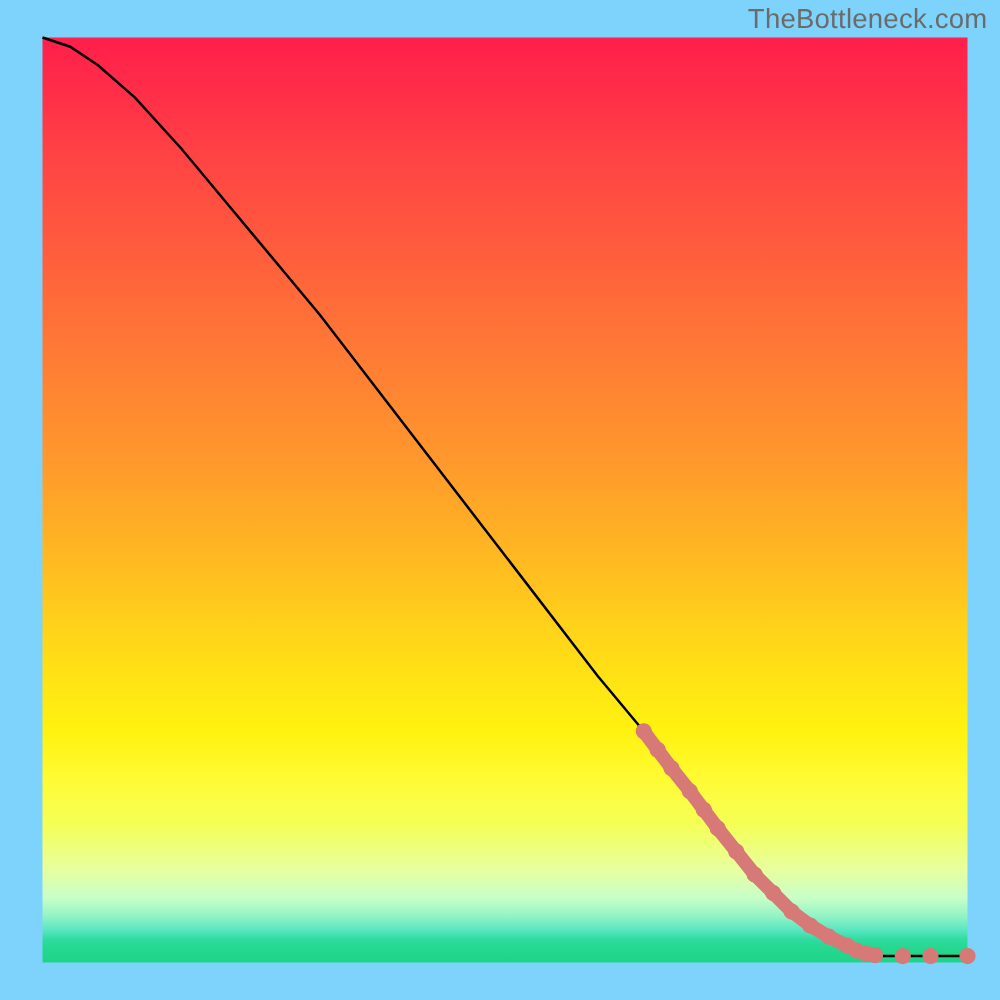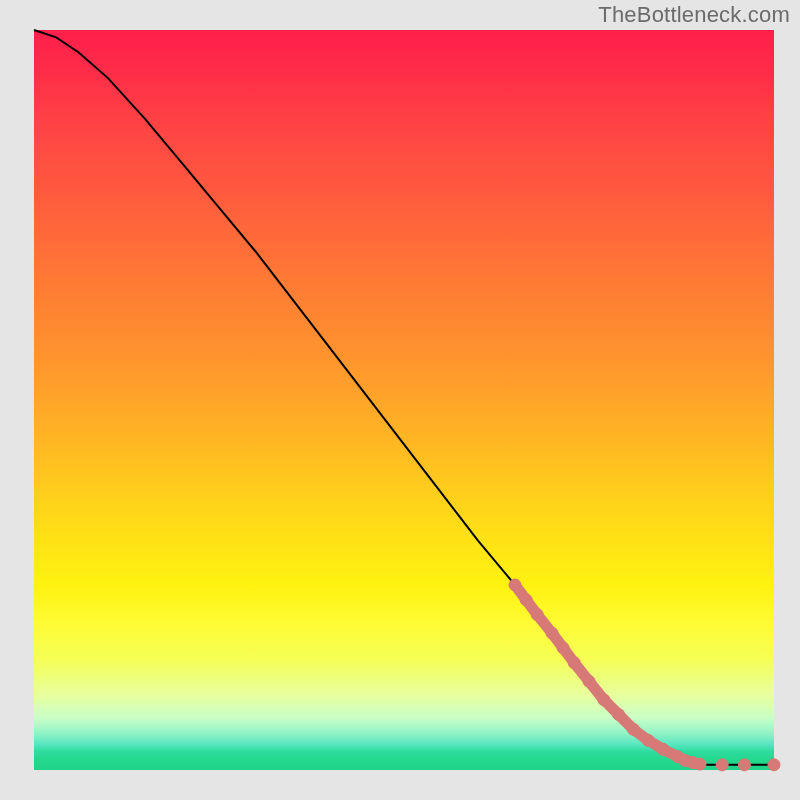--- a/index.html
+++ b/index.html
@@ -8,21 +8,21 @@
     width: 800px;
     height: 800px;
     background: #000;
     font-family: Arial, Helvetica, sans-serif;
     overflow: hidden;
   }
   .stage {
     position: relative;
     width: 800px;
     height: 800px;
-    background: #e5e5e5;
+    background: #7dd3fc;
   }
   .watermark {
     position: absolute;
     top: 2px;
     right: 10px;
     color: #6b6b6b;
     font-size: 22px;
     font-weight: 500;
     letter-spacing: 0.2px;
     user-select: none;

